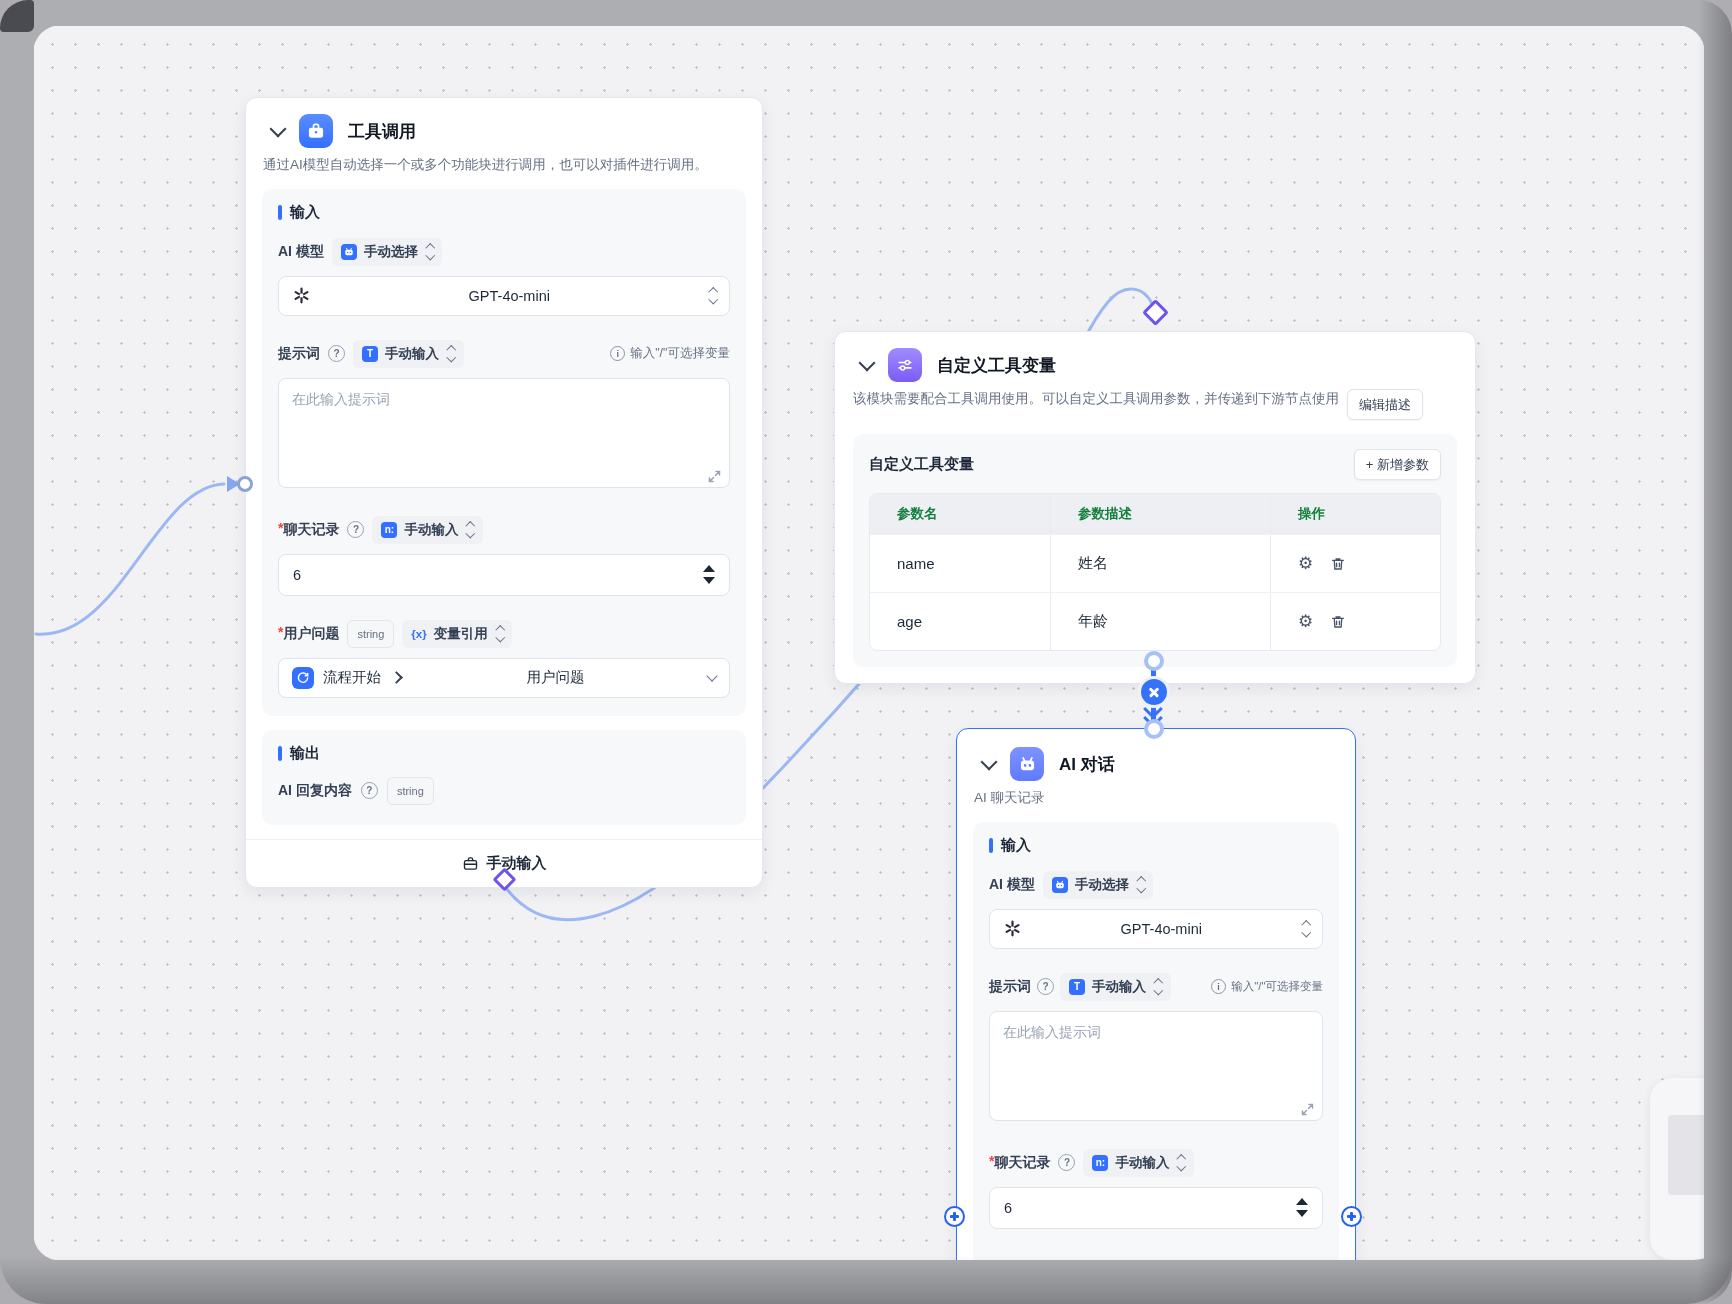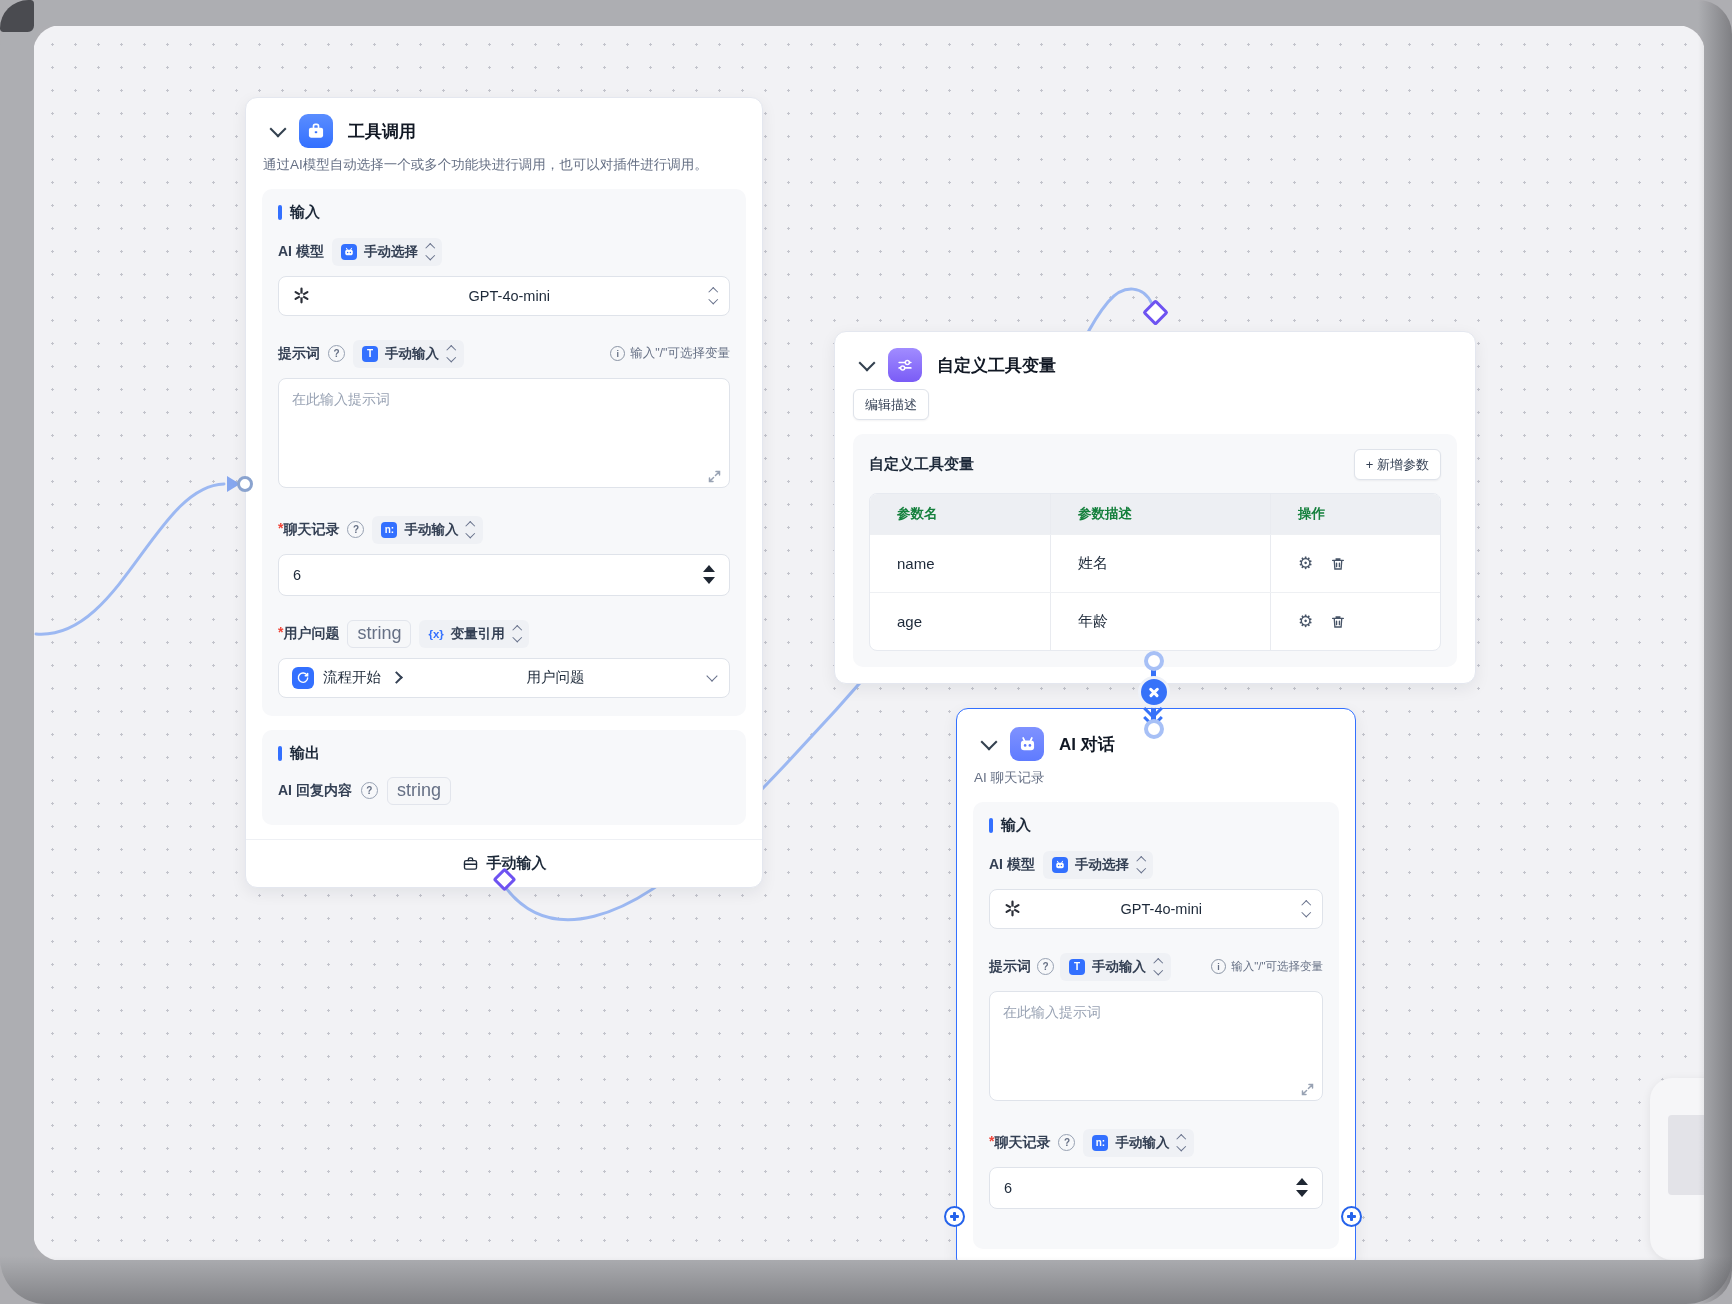--- a/index.html
+++ b/index.html
@@ -76,21 +76,21 @@
   .expand-ic{position:absolute;right:9px;bottom:9px;cursor:pointer;display:flex;}
   .numinput{background:#fff;border:1px solid #dfe3ea;border-radius:8px;height:40px;display:flex;align-items:center;
     padding:0 12px;margin-top:10px;}
   .numinput input{border:none;outline:none;font-size:14.5px;color:#1d2939;flex:1;background:transparent;
     font-family:"Liberation Sans","DejaVu Sans",sans-serif;}
   .steppers{display:flex;flex-direction:column;gap:5px;align-items:center;padding-right:2px;}
   .tri{width:0;height:0;border-left:6px solid transparent;border-right:6px solid transparent;cursor:pointer;}
   .tri.up{border-bottom:7px solid #1f2733;}
   .tri.dn{border-top:7px solid #1f2733;}
   .string-badge{background:#f6f7f9;border:1px solid #e2e5ec;border-radius:6px;color:#667085;
-    font-size:18px;height:26px;display:inline-flex;align-items:center;padding:0 9px;font-weight:500;}
+    font-size:11px;height:26px;display:inline-flex;align-items:center;padding:0 9px;font-weight:500;}
   .varref-ic{color:#3370ff;font-weight:700;font-size:11.5px;}
   .crumb-sep{width:7px;height:7px;border-right:2px solid #344054;border-bottom:2px solid #344054;
     transform:rotate(-45deg);margin:0 2px;}
   .sq-ic{width:22px;height:22px;border-radius:6px;background:#3370ff;display:flex;align-items:center;justify-content:center;flex:0 0 auto;}
   .single-chev-dn{width:7px;height:7px;border-right:1.8px solid #66708a;border-bottom:1.8px solid #66708a;
     transform:rotate(45deg);margin-top:-3px;}
   .out-row{display:flex;align-items:center;gap:9px;margin-top:14px;}
   .node-footer{margin-top:14px;border-top:1px solid #eef0f4;height:47px;display:flex;align-items:center;
     justify-content:center;gap:8px;font-size:15px;font-weight:600;color:#1d2939;cursor:pointer;border-radius:0 0 12px 12px;}
   
@@ -311,20 +311,21 @@
       <svg width="20" height="20" viewBox="0 0 24 24">
         <line x1="5" y1="9" x2="19" y2="9" stroke="#fff" stroke-width="2" stroke-linecap="round"></line>
         <circle cx="14.8" cy="9" r="2.4" fill="#8a6ef5" stroke="#fff" stroke-width="1.8"></circle>
         <line x1="5" y1="15.5" x2="19" y2="15.5" stroke="#fff" stroke-width="2" stroke-linecap="round"></line>
         <circle cx="9.2" cy="15.5" r="2.4" fill="#8a6ef5" stroke="#fff" stroke-width="1.8"></circle>
       </svg>
     </span>
     <span class="node-title">自定义工具变量</span>
   </div>
   <div class="desc-flex">
+    <span class="txt">该模块需要配合工具调用使用。可以自定义工具调用参数，并传递到下游节点使用</span>
     <span class="btn-outline">编辑描述</span>
   </div>
 
   <div class="panel2">
     <div class="panel2-head">
       <span class="panel2-title">自定义工具变量</span>
       <span class="btn-outline">+ 新增参数</span>
     </div>
     <div class="vtable">
       <div class="vrow head">
@@ -357,21 +358,21 @@
                   <path d="M3 5h12M7 5V3.4h4V5M4.8 5l.7 9.6h7l.7-9.6M7.4 8v4M10.6 8v4"></path>
                 </svg>
             </span>
           </span>
         </div>
       </div>
     </div>
   </div>
 </div>
 
-<div class="card selected" style="left:956px;top:708px;width:398px;height:560px;overflow:hidden;">
+<div class="card selected" style="left:956px;top:728px;width:398px;height:560px;overflow:hidden;">
   <div class="node-header" style="padding-top:18px;">
     <span class="collapse-chev"></span>
     <span class="node-icon robot">
       <svg width="21" height="21" viewBox="0 0 24 24">
           <path d="M8.5 7.5 7 4.5M15.5 7.5 17 4.5" stroke="#fff" stroke-width="2" stroke-linecap="round"></path>
           <rect x="4.5" y="7.5" width="15" height="11" rx="3.5" fill="#fff"></rect>
           <circle cx="9.3" cy="13" r="1.5" fill="#5f7bff"></circle>
           <circle cx="14.7" cy="13" r="1.5" fill="#5f7bff"></circle>
         </svg>
     </span>

